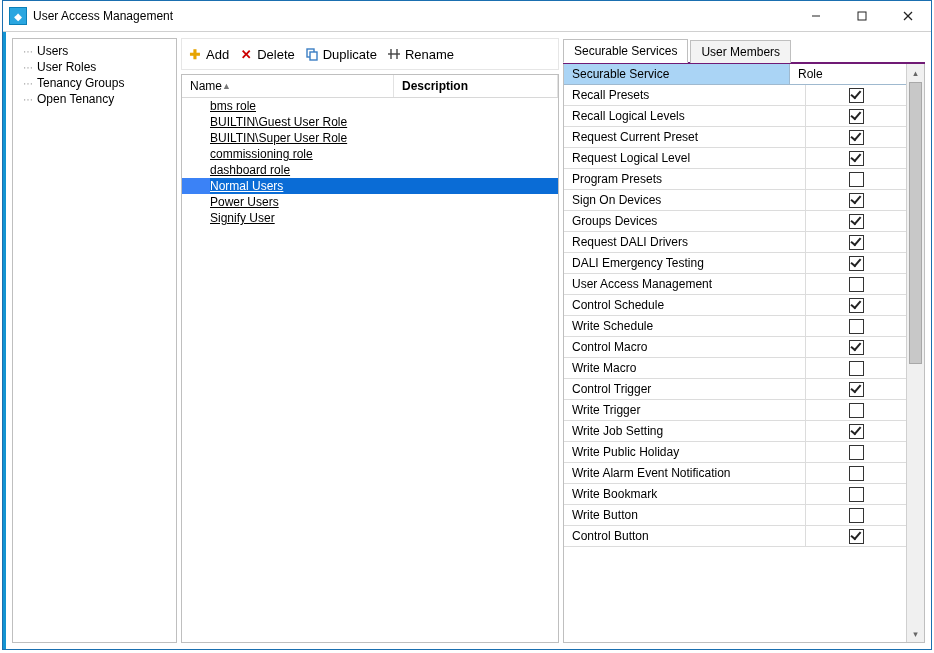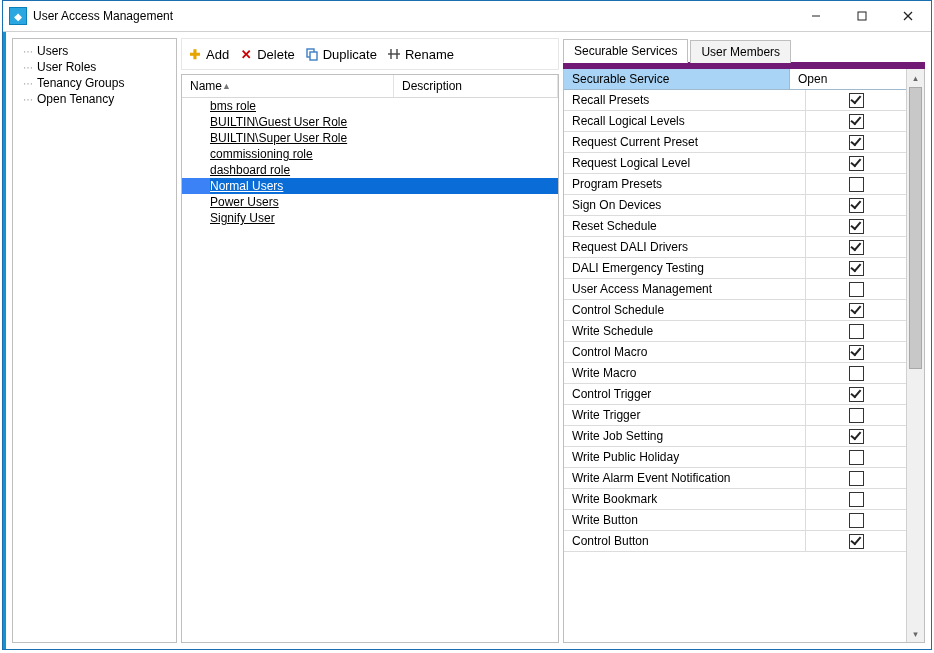--- a/index.html
+++ b/index.html
@@ -121,21 +121,21 @@
     background: #fff;
     font-size: 12px;
   }
   .list-header .col {
     padding: 4px 8px;
     border-right: 1px solid #e2e2e2;
     display:flex;
     align-items:center;
   }
   .col-name { width: 195px; }
-  .col-desc { flex: 1; }
+  .col-desc { flex: 1; font-weight: bold; }
   .list-rows { flex:1; overflow:auto; }
   .role-row {
     display: flex;
     font-size: 12px;
     line-height: 16px;
     padding: 0 0 0 28px;
     cursor: default;
   }
   .role-row.selected {
     background: #1a73e8;
@@ -158,21 +158,21 @@
 
   .right-panel {
     width: 362px;
     display: flex;
     flex-direction: column;
   }
   .tabs {
     display: flex;
     align-items: flex-end;
     height: 24px;
-    border-bottom: 7px solid #701a75;
+    border-bottom: 2px solid #701a75;
   }
   .tab {
     padding: 4px 10px;
     border: 1px solid #bfbfbf;
     border-bottom: none;
     margin-right: 2px;
     background: #f3f3f3;
     font-size: 12px;
     cursor: default;
     position: relative;
@@ -394,21 +394,21 @@
           <span>User Members</span>
         </div>
       </div>
       <div class="services-panel">
         <div class="svc-table">
           <div class="svc-header">
             <div class="h-name">
               <span>Securable Service</span>
             </div>
             <div class="h-allow">
-              <span>Open</span>
+              <span>Role</span>
             </div>
           </div>
           <div class="svc-body" id="svc-body">
               <div class="svc-row">
                 <div class="c-name">Recall Presets</div>
                 <div class="c-allow">
                   <span class="chk checked"></span>
                 </div>
               </div>
               <div class="svc-row">
@@ -435,21 +435,21 @@
                   <span class="chk"></span>
                 </div>
               </div>
               <div class="svc-row">
                 <div class="c-name">Sign On Devices</div>
                 <div class="c-allow">
                   <span class="chk checked"></span>
                 </div>
               </div>
               <div class="svc-row">
-                <div class="c-name">Reset Schedule</div>
+                <div class="c-name">Groups Devices</div>
                 <div class="c-allow">
                   <span class="chk checked"></span>
                 </div>
               </div>
               <div class="svc-row">
                 <div class="c-name">Request DALI Drivers</div>
                 <div class="c-allow">
                   <span class="chk checked"></span>
                 </div>
               </div>

